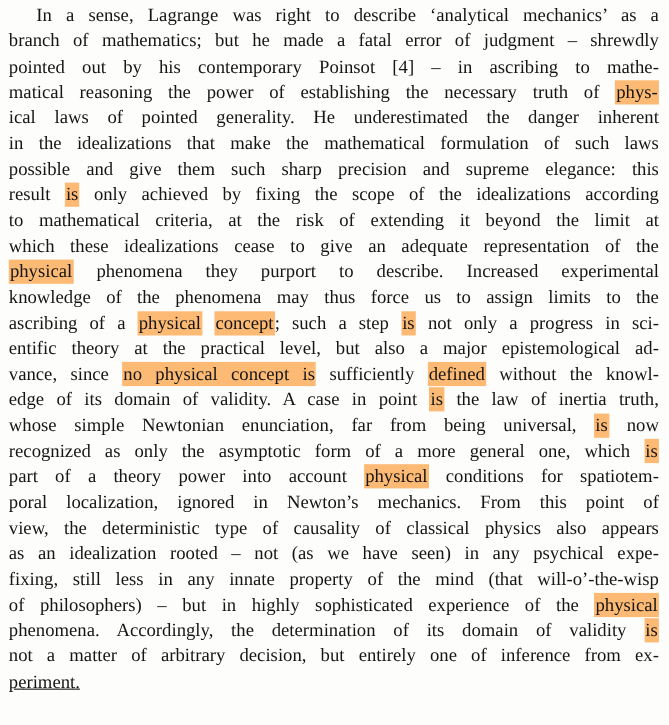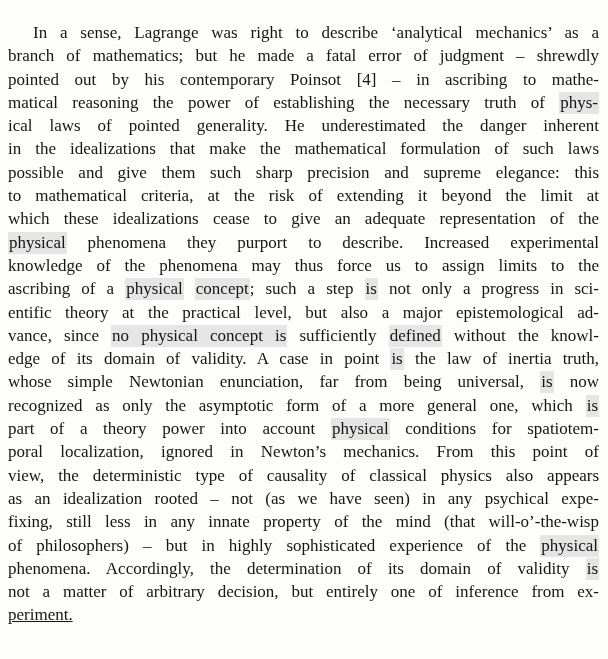--- a/index.html
+++ b/index.html
@@ -5,50 +5,51 @@
   html, body {
     margin: 0;
     padding: 0;
     background: #ffffff;
   }
   .page {
     width: 608px;
     height: 659px;
     box-sizing: border-box;
     background: #fdfdfb;
-    padding: 21px 9px 0 8px;
+    padding: 2px 9px 0 8px;
     font-family: "Liberation Serif", "DejaVu Serif", serif;
     font-size: 17px;
     line-height: 23.3px;
     color: #151515;
     overflow: hidden;
   }
   .line {
     text-align: justify;
     text-align-last: justify;
     white-space: normal;
   }
   .line.indent { text-indent: 25px; }
   .line.last { text-align-last: left; text-decoration: underline; }
   .hl {
-    background-color: #e5e5e5;
+    background-color: #fdba74;
     padding: 1px 1px 2px 1px;
   }
 </style>
 </head>
 <body>
 
 <div class="page">
     <div class="line indent"><span class="">In a sense, Lagrange was right to describe ‘analytical mechanics’ as a</span></div>
     <div class="line"><span class="">branch of mathematics; but he made a fatal error of judgment – shrewdly</span></div>
     <div class="line"><span class="">pointed out by his contemporary Poinsot [4] – in ascribing to mathe-</span></div>
     <div class="line"><span class="">matical reasoning the power of establishing the necessary truth of </span><span class="hl">phys-</span></div>
     <div class="line"><span class="">ical laws of pointed generality. He underestimated the danger inherent</span></div>
     <div class="line"><span class="">in the idealizations that make the mathematical formulation of such laws</span></div>
     <div class="line"><span class="">possible and give them such sharp precision and supreme elegance: this</span></div>
+    <div class="line"><span class="">result </span><span class="hl">is</span><span class=""> only achieved by fixing the scope of the idealizations according</span></div>
     <div class="line"><span class="">to mathematical criteria, at the risk of extending it beyond the limit at</span></div>
     <div class="line"><span class="">which these idealizations cease to give an adequate representation of the</span></div>
     <div class="line"><span class="hl">physical</span><span class=""> phenomena they purport to describe. Increased experimental</span></div>
     <div class="line"><span class="">knowledge of the phenomena may thus force us to assign limits to the</span></div>
     <div class="line"><span class="">ascribing of a </span><span class="hl">physical</span><span class=""> </span><span class="hl">concept</span><span class="">; such a step </span><span class="hl">is</span><span class=""> not only a progress in sci-</span></div>
     <div class="line"><span class="">entific theory at the practical level, but also a major epistemological ad-</span></div>
     <div class="line"><span class="">vance, since </span><span class="hl">no physical concept is</span><span class=""> sufficiently </span><span class="hl">defined</span><span class=""> without the knowl-</span></div>
     <div class="line"><span class="">edge of its domain of validity. A case in point </span><span class="hl">is</span><span class=""> the law of inertia truth,</span></div>
     <div class="line"><span class="">whose simple Newtonian enunciation, far from being universal, </span><span class="hl">is</span><span class=""> now</span></div>
     <div class="line"><span class="">recognized as only the asymptotic form of a more general one, which </span><span class="hl">is</span></div>

